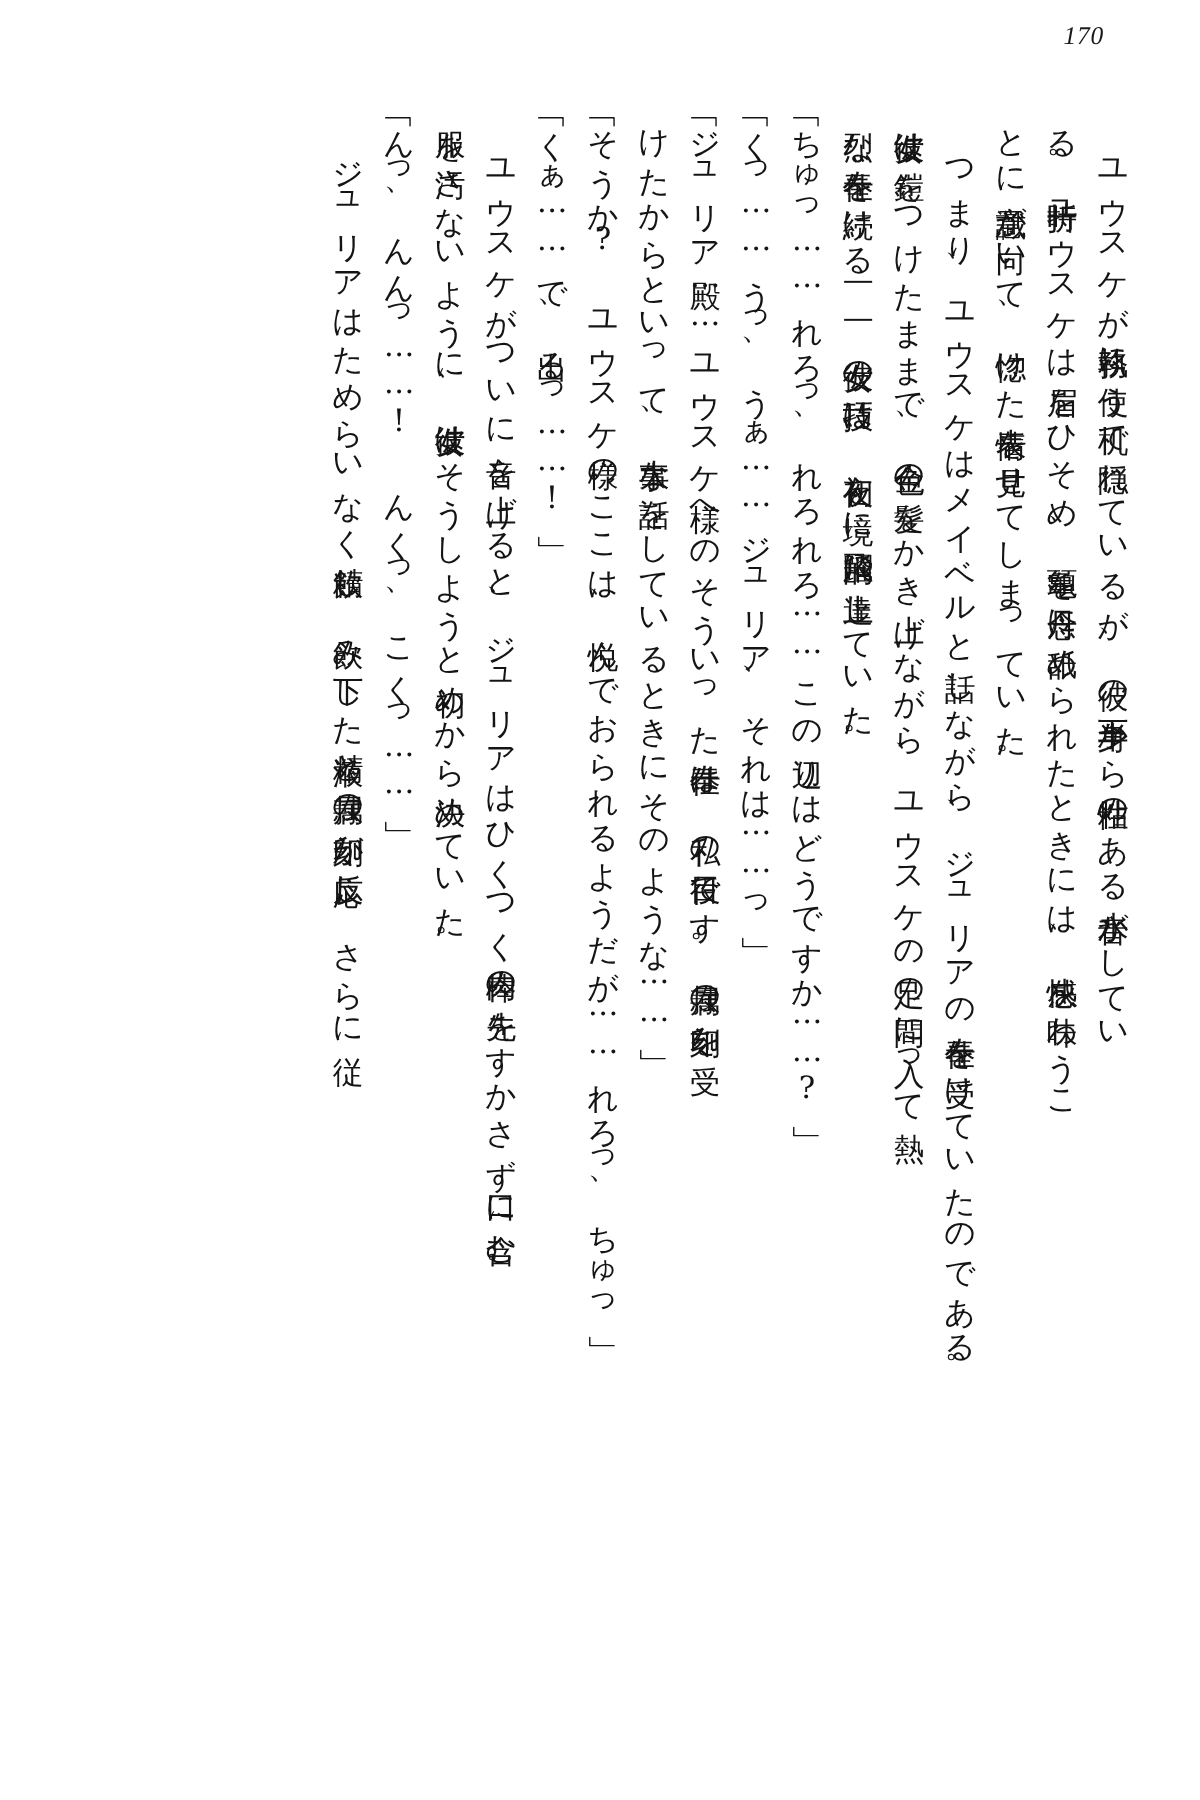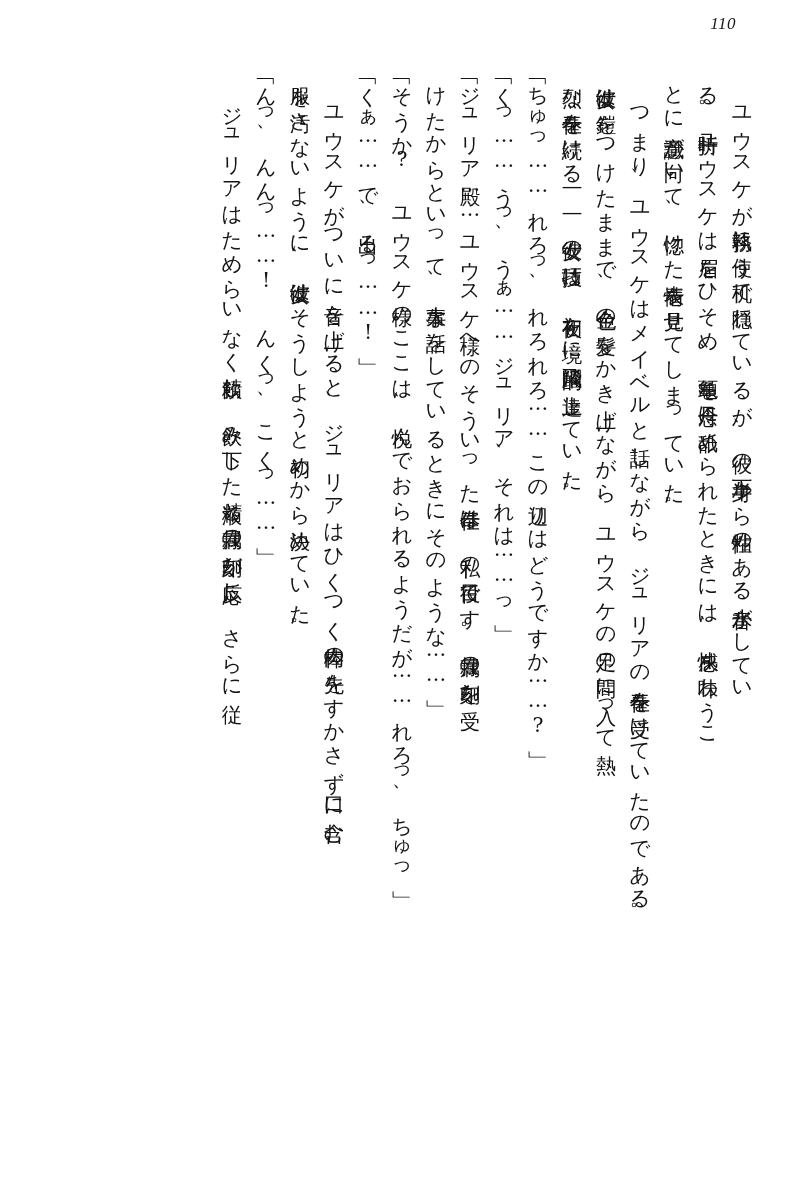--- a/index.html
+++ b/index.html
@@ -60,21 +60,21 @@
   }
   .vline.indent {
     padding-top: 21px;
   }
 </style>
 </head>
 <body>
 
 <div class="page">
 
-  <div class="page-number">110</div>
+  <div class="page-number">170</div>
 
   <div class="body-text" id="body-text">
       <div class="vline indent">ユウスケが執務に使う机で隠れているが、彼の下半身から粘性のある水音がしてい</div>
       <div class="vline">る。時折ユウスケは眉をひそめ、亀頭を丹念に舐められたときには、快感を味わうこ</div>
       <div class="vline">とに意識が向いて、惚けた表情を見せてしまっていた。</div>
       <div class="vline indent">つまり、ユウスケはメイベルと話しながら、ジュリアの奉仕を受けていたのである。</div>
       <div class="vline">彼女は鎧をつけたままで、金色の髪をかき上げながら、ユウスケの足の間に入って熱</div>
       <div class="vline">烈な奉仕を続ける——彼女の技巧は、初夜を境に飛躍的に上達していた。</div>
       <div class="vline">「ちゅっ……れろっ、れろれろ……この辺りはどうですか……?」</div>
       <div class="vline">「くっ……うっ、うぁ……ジュリア、それは……っ」</div>

